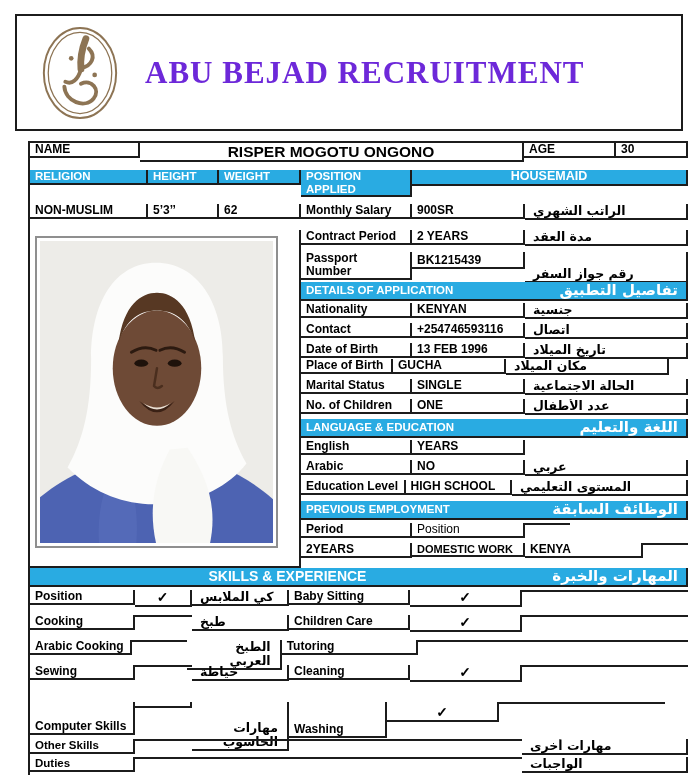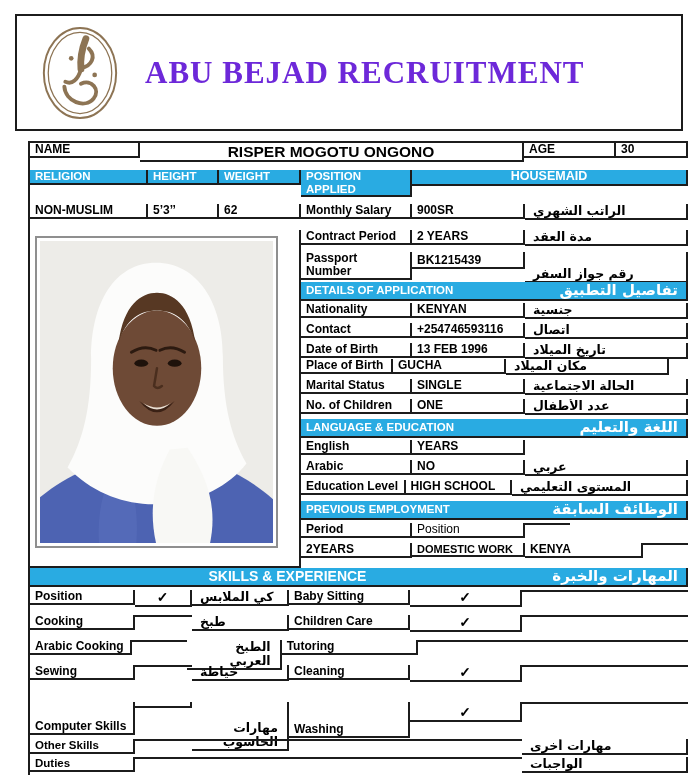--- a/index.html
+++ b/index.html
@@ -249,21 +249,21 @@
       <div class="c ar ctr" style="width:97px">خياطة</div>
       <div class="c" style="width:121px">Cleaning</div>
       <div class="c ctr chk" style="width:112px">✓</div>
       <div class="c" style="width:82px"></div>
       <div class="c" style="width:84px"></div>
     </div>
     <div class="row" style="height:37px">
       <div class="c" style="width:105px;align-items:flex-start;padding-top:18px">Computer Skills</div>
       <div class="c ctr chk" style="width:57px;align-items:flex-start;padding-top:4px"></div>
       <div class="c ar ctr" style="width:97px;align-items:flex-start;padding-top:19px">مهارات الحاسوب</div>
-      <div class="c" style="width:121px;align-items:flex-start;padding-top:21px">Washing</div>
+      <div class="c" style="width:98px;align-items:flex-start;padding-top:21px">Washing</div>
       <div class="c ctr chk" style="width:112px;align-items:flex-start;padding-top:3px">✓</div>
       <div class="c" style="width:82px"></div>
       <div class="c" style="width:84px"></div>
     </div>
 
     <div class="row" style="height:18px">
       <div class="c" style="width:105px;font-size:11.5px">Other Skills</div>
       <div class="c" style="width:387px"></div>
       <div class="c ar ctr" style="width:166px">مهارات أخرى</div>
     </div>

